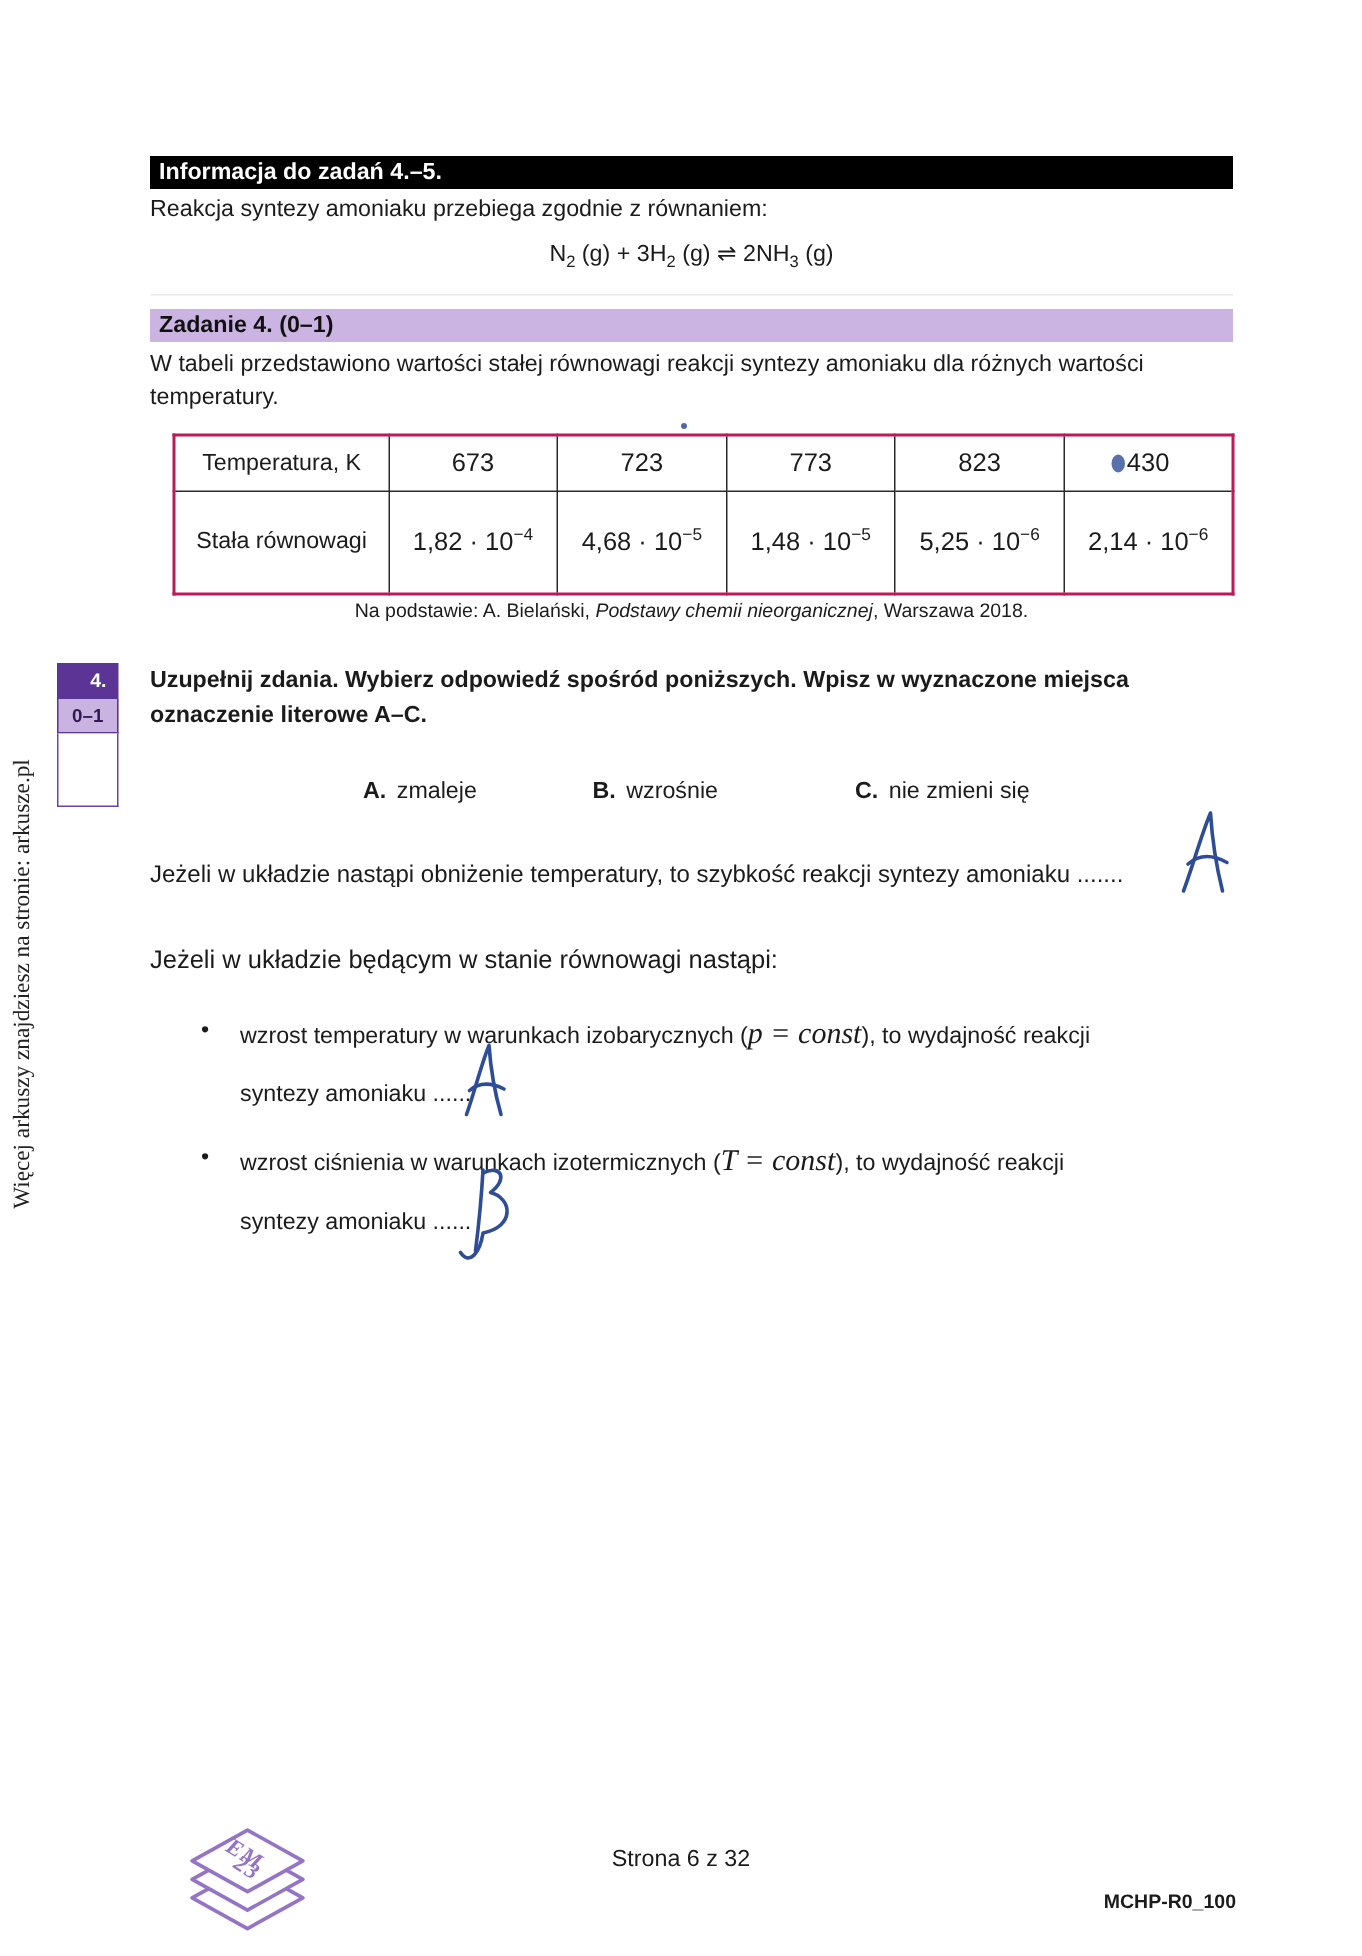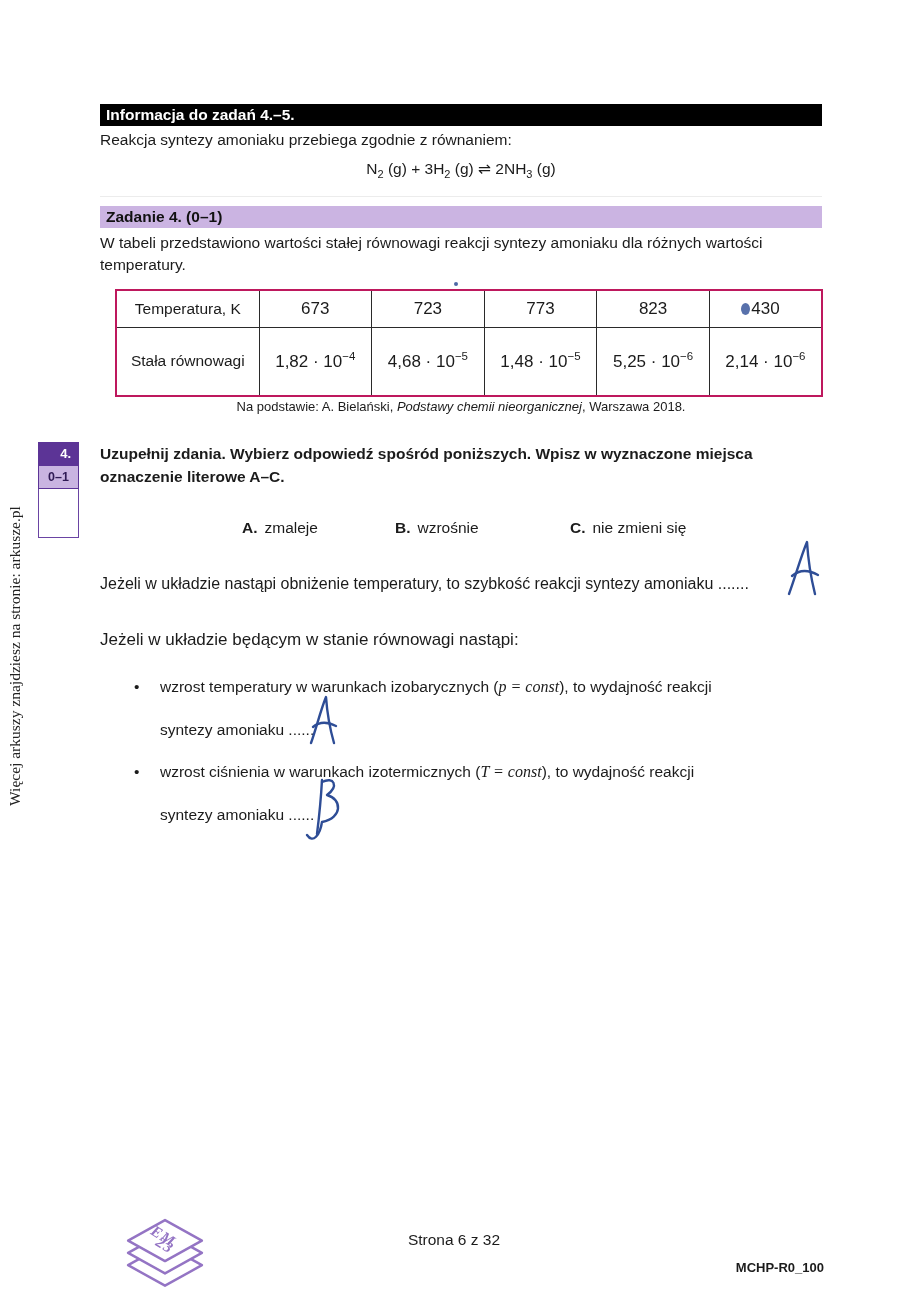--- a/index.html
+++ b/index.html
@@ -73,21 +73,21 @@
   .opt b { margin-right:7px; }
 
   .sentence1 { top:575px; left:0; width:722px; font-size:16px; }
   .sentence2 { top:630px; left:0; width:722px; font-size:17px; }
 
   .bullet-line { font-size:15.5px; left:0; width:722px; }
   .bullet-line .dot { position:absolute; left:34px; top:0; font-size:15.5px; }
   .bullet-line .btext { position:absolute; left:60px; top:0; width:660px; white-space:nowrap; }
   .b1l1 { top:678px; } .b1l2 { top:721px; }
   .b2l1 { top:763px; } .b2l2 { top:806px; }
-  .mathit { font-family:"Liberation Serif","DejaVu Serif",serif; font-style:italic; font-size:16px; }
+  .mathit { font-family:"Liberation Serif","DejaVu Serif",serif; font-style:italic; font-size:20px; }
 
   
   .hw { position:absolute; overflow:visible; }
   .hw path { fill:none; stroke:#2e4d96; stroke-width:2.4; stroke-linecap:round; stroke-linejoin:round; }
   .hw-a1 { left:786px; top:540px; width:33px; height:56px; }
   .hw-a2 { left:309px; top:695px; width:28px; height:50px; }
   .hw-b  { left:305px; top:776px; width:36px; height:72px; }
   .ink-dot { position:absolute; background:#2e4d96; border-radius:50%; }
   .ink-dot.table-top { left:454px; top:282px; width:4px; height:4px; opacity:.85; }
   .ink-dot.on-eight  { left:741px; top:303px; width:9px; height:12px; opacity:.8; }

